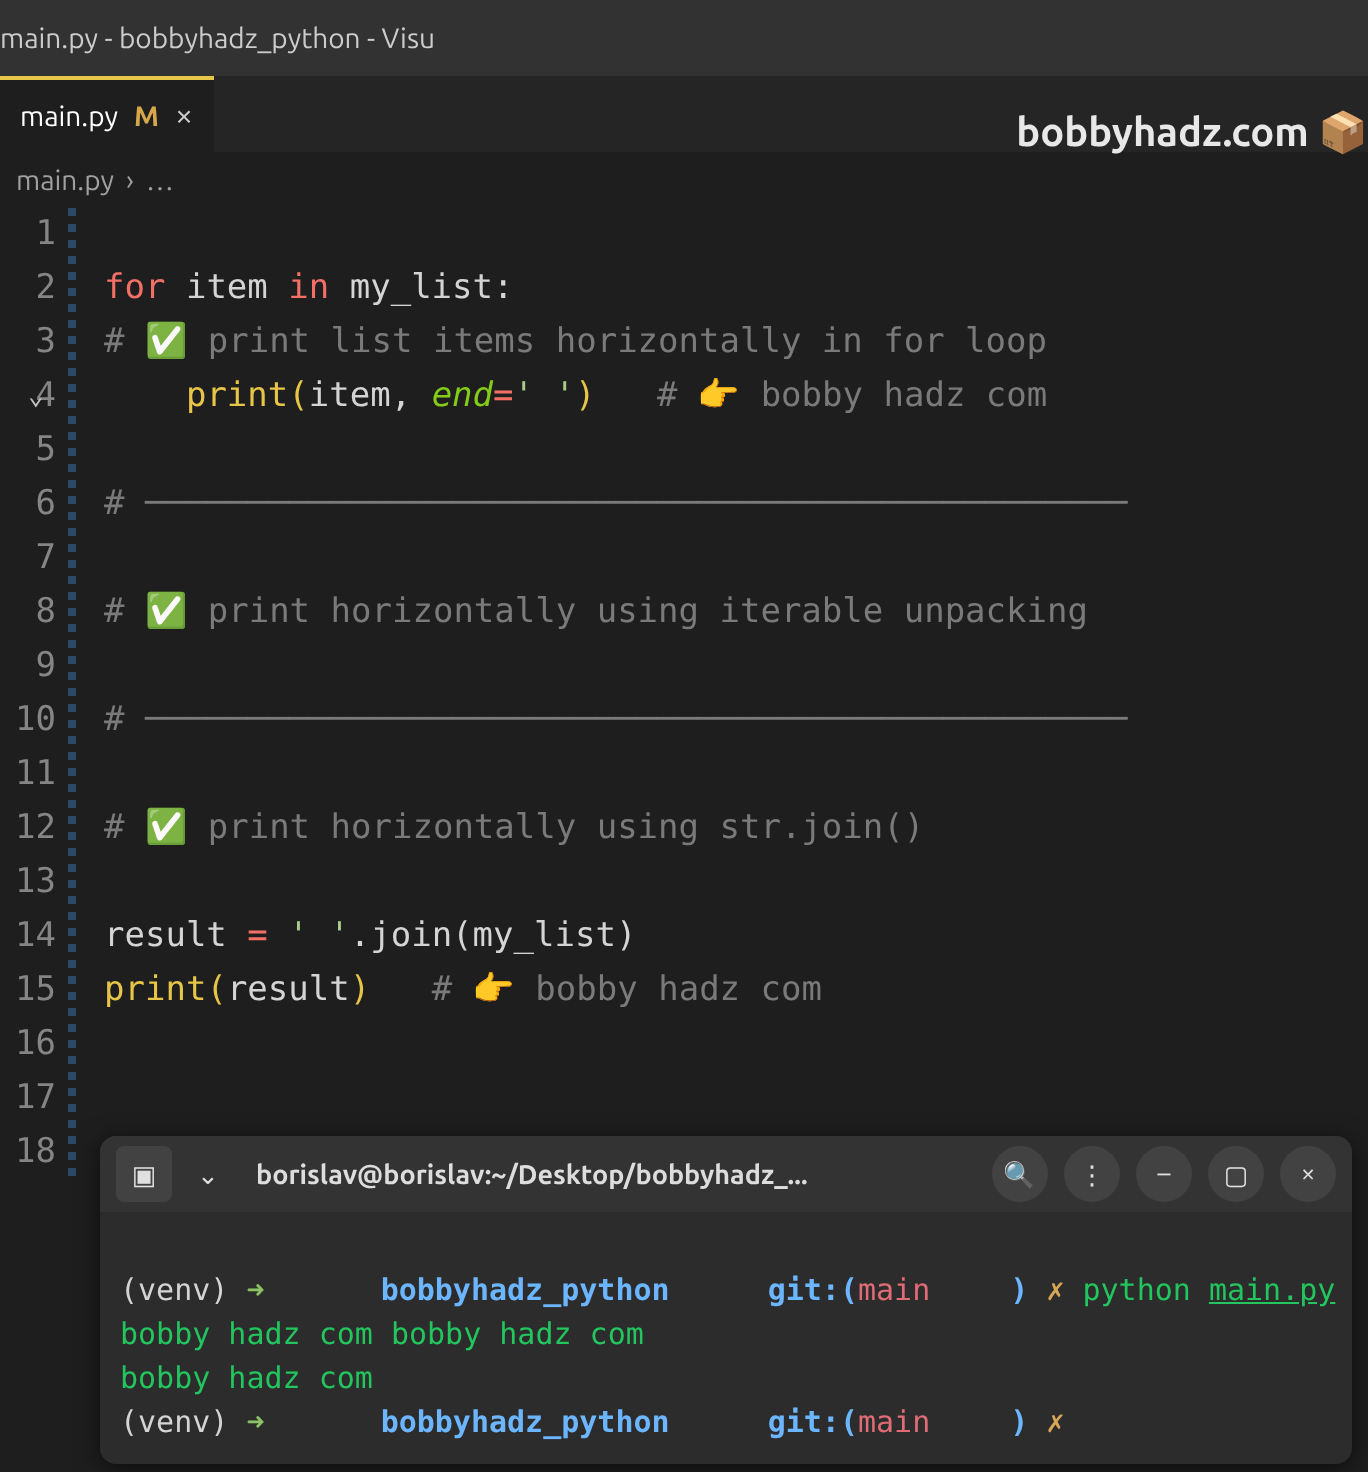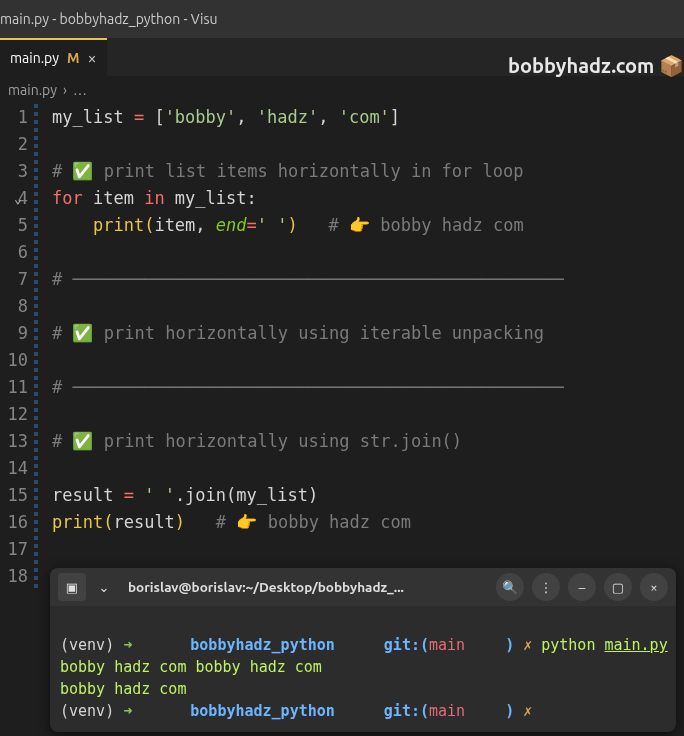--- a/index.html
+++ b/index.html
@@ -139,21 +139,21 @@
   font-size: 15px;
   line-height: 22px;
   white-space: pre;
 }
 .tv { color: #d4d4d4; }
 .tg { color: #8cc265; }
 .tc { color: #6cb6ff; font-weight: bold; margin-left: 40px; }
 .ty { color: #d8a657; }
 .tr { color: #e06c75; }
 .tu { text-decoration: underline; }
-.tw { color: #bef264; }
+.tw { color: #22c55e; }
 </style>
 </head>
 <body>
 
 <div class="titlebar">
   <span>main.py - bobbyhadz_python - Visu</span>
 </div>
 
 <div class="tabbar">
   <div class="tab">
@@ -189,24 +189,23 @@
     <div class="ln">12</div>
     <div class="ln">13</div>
     <div class="ln">14</div>
     <div class="ln">15</div>
     <div class="ln">16</div>
     <div class="ln">17</div>
     <div class="ln">18</div>
   </div>
   <div class="ruler"></div>
   <div class="code">
-    <div class="line"><span class="id">my_list </span><span class="op">=</span><span class="id"> [</span><span class="str">'bobby'</span><span class="id">, </span><span class="str">'hadz'</span><span class="id">, </span><span class="str">'com'</span><span class="id">]</span></div>
-    <div class="line"></div>
+    <div class="line"></div>
+    <div class="line"><span class="kw">for</span><span class="id"> item </span><span class="kw">in</span><span class="id"> my_list:</span></div>
     <div class="line"><span class="cm"># ✅ print list items horizontally in for loop</span></div>
-    <div class="line"><span class="kw">for</span><span class="id"> item </span><span class="kw">in</span><span class="id"> my_list:</span></div>
     <div class="line">    <span class="fn">print</span><span class="pn">(</span><span class="id">item, </span><span class="param">end</span><span class="op">=</span><span class="str">' '</span><span class="pn">)</span><span class="cm">   # 👉 bobby hadz com</span></div>
     <div class="line"></div>
     <div class="line"><span class="cm"># ────────────────────────────────────────────────</span></div>
     <div class="line"></div>
     <div class="line"><span class="cm"># ✅ print horizontally using iterable unpacking</span></div>
     <div class="line"></div>
     <div class="line"><span class="cm"># ────────────────────────────────────────────────</span></div>
     <div class="line"></div>
     <div class="line"><span class="cm"># ✅ print horizontally using str.join()</span></div>
     <div class="line"></div>

